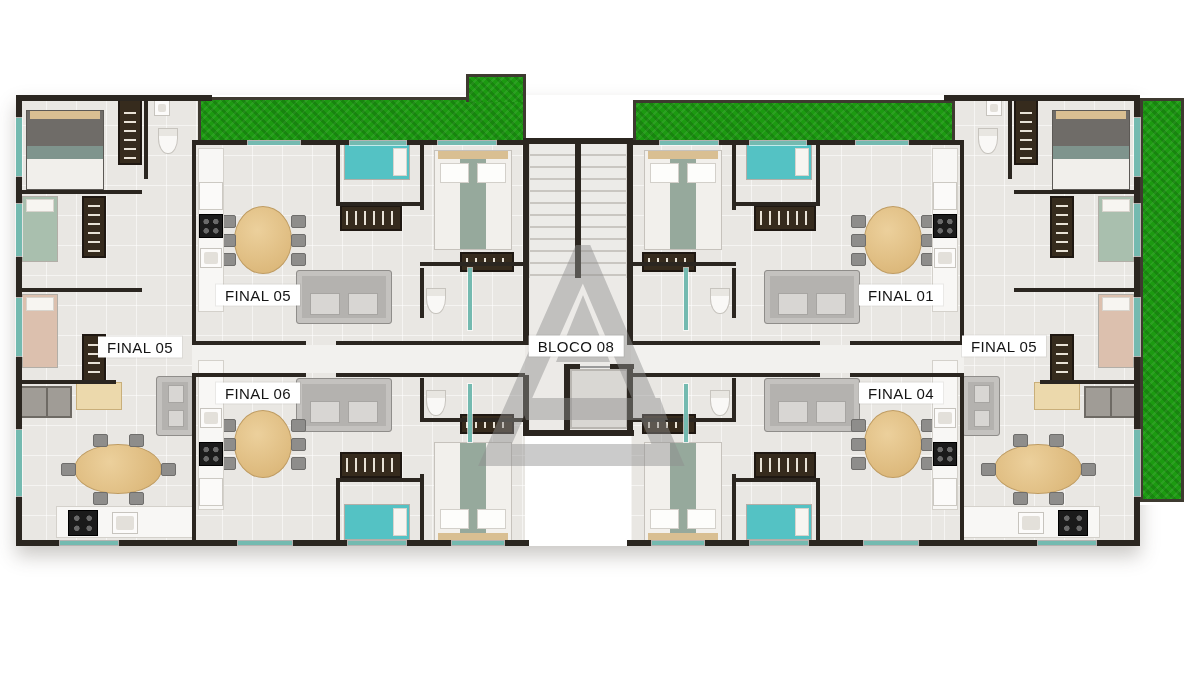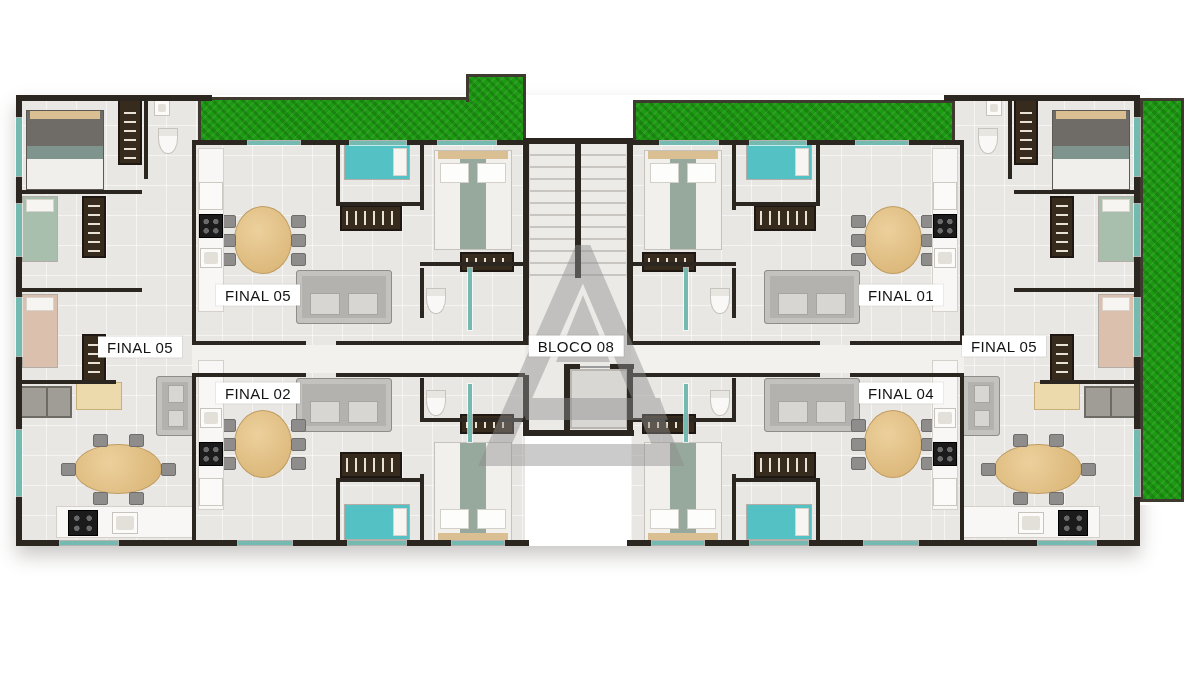--- a/index.html
+++ b/index.html
@@ -421,19 +421,19 @@
   <div id="watermark">
     <svg width="220" height="225" viewBox="0 0 220 225" style="position:absolute;inset:0;">
       <polygon points="113,11 198,210 25,210" fill="none" stroke="#8e8e8e" stroke-width="22"></polygon>
       <polygon points="113,50 140,117 86,117" fill="#8e8e8e"></polygon>
       <polygon points="48,153 190,153 198,175 56,175" fill="#8e8e8e"></polygon>
     </svg>
   </div>
   <div id="labels" style="position:absolute;inset:0;">
       <div class="plate" style="left: 258px; top: 295px;">FINAL 05</div>
       <div class="plate" style="left: 140px; top: 347px;">FINAL 05</div>
-      <div class="plate" style="left: 258px; top: 393px;">FINAL 02</div>
+      <div class="plate" style="left: 258px; top: 393px;">FINAL 06</div>
       <div class="plate" style="left: 901px; top: 295px;">FINAL 01</div>
       <div class="plate" style="left: 1004px; top: 346px;">FINAL 05</div>
       <div class="plate" style="left: 901px; top: 393px;">FINAL 04</div>
       <div class="plate" style="left: 576px; top: 346px;">BLOCO 08</div>
     </div>
 </div>
 
 </body></html>

